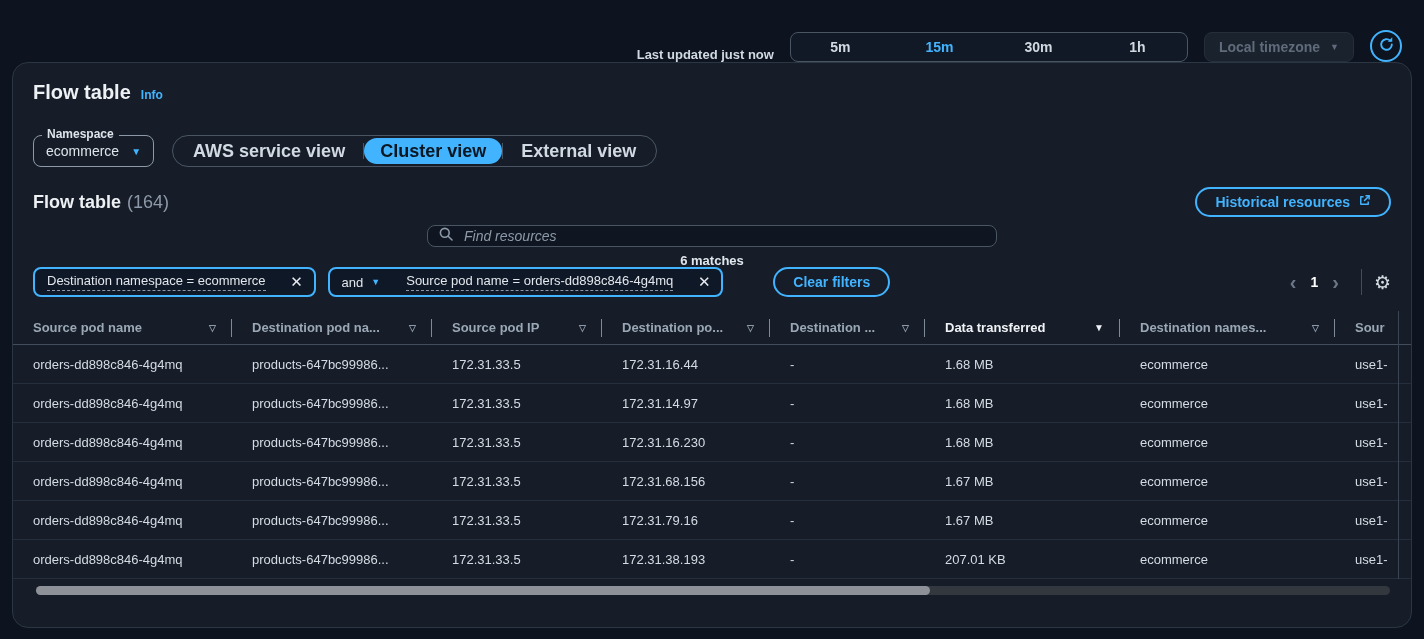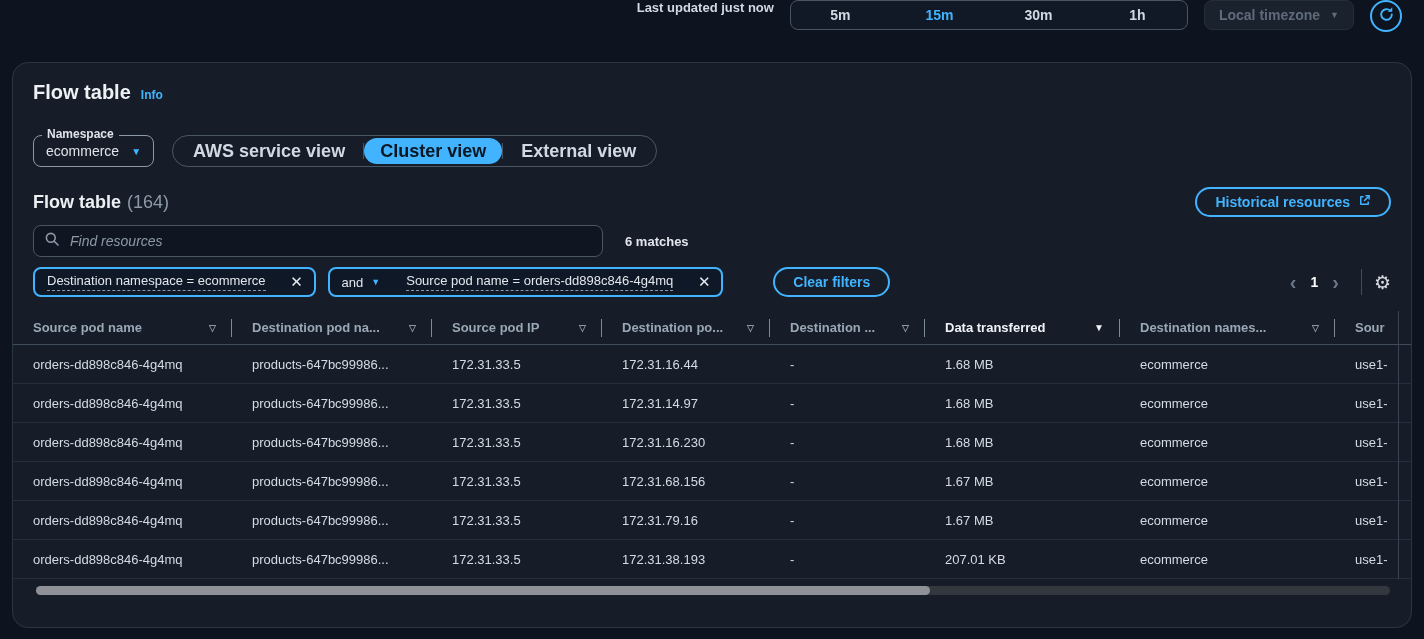--- a/index.html
+++ b/index.html
@@ -3,21 +3,21 @@
 <meta charset="utf-8">
 <style>
   * { box-sizing: border-box; }
   html,body { margin:0; padding:0; }
   body {
     width:1424px; height:639px; overflow:hidden;
     background:#0d141f; color:#d5dbe3;
     font-family:"Liberation Sans", sans-serif;
   }
   
-  .topbar { height:62px; display:flex; align-items:flex-start; justify-content:flex-end; gap:16px; padding-right:22px;padding-left:28px; }
+  .topbar { height:62px; display:flex; align-items:flex-end; justify-content:flex-end; gap:16px; padding-right:22px;padding-left:28px; }
   .last-updated { font-size:13px; font-weight:700; color:#d1d9e2; }
   .range-group { display:flex; align-items:stretch; height:30px; border:1px solid #4a5564; border-radius:8px; background:#121926; overflow:hidden; }
   .range-btn { width:99px; display:flex; align-items:center; justify-content:center; font:700 14px "Liberation Sans",sans-serif; color:#d1d9e2; background:transparent; border:none; cursor:pointer; }
   .range-btn.selected { color:#42b4ff; }
   .tz-btn { height:30px; padding:0 14px; display:flex; align-items:center; gap:10px; background:#1a222e; border:1px solid #252e3b; border-radius:8px; color:#5f6b7a; font-size:14px; font-weight:700; }
   .tz-caret { font-size:9px; color:#5f6b7a; }
   .refresh-btn { width:32px; height:32px; border-radius:50%; border:2px solid #42b4ff; background:transparent; display:flex; align-items:center; justify-content:center; cursor:pointer; }
   
   .panel { margin:0 12px; height:566px; background:#161d29; border:1px solid #2b3644; border-radius:16px; padding-top:18px; position:relative; }
   .title-row { padding:0 20px; height:24px; display:flex; align-items:baseline; gap:10px; }
@@ -29,21 +29,21 @@
   .ns-value { font-size:14px; color:#dfe4ea; }
   .ns-caret { color:#42b4ff; font-size:10px; }
   .views { display:flex; align-items:center; height:32px; border:1px solid #4a5564; border-radius:16px; padding:0 2px; }
   .view-item { height:100%; display:flex; align-items:center; padding:0 18px; font-size:18px; font-weight:700; color:#d1d9e2; cursor:pointer; white-space:nowrap; }
   .view-item.selected { background:#42b4ff; color:#0a1723; height:26px; border-radius:14px; padding:0 16px; }
   .view-div { width:1px; height:16px; background:#4a5564; }
   .heading-row { padding:0 20px; margin-top:20px; height:30px; display:flex; align-items:center; justify-content:space-between; }
   .table-heading { font-size:18px; font-weight:700; color:#eef1f4; }
   .table-count { font-weight:400; color:#8d99a8; margin-left:6px; }
   .hist-btn { height:30px; border:2px solid #42b4ff; border-radius:16px; background:transparent; padding:0 18px; display:flex; align-items:center; gap:8px; color:#42b4ff; font:700 14px "Liberation Sans",sans-serif; cursor:pointer; }
-  .search-row { padding:0 20px; margin-top:8px; height:32px; display:flex; align-items:center; gap:22px; }
+  .search-row { padding:0 20px; margin-top:8px; height:32px; display:flex; align-items:center; gap:6px;flex-direction:column; }
   .search-box { width:570px; height:32px; border:1px solid #4a5564; border-radius:8px; background:#0f1621; display:flex; align-items:center; gap:8px; padding:0 10px; }
   .search-input { flex:1; background:transparent; border:none; outline:none; color:#dfe4ea; font:italic 14px "Liberation Sans",sans-serif; }
   .search-input::placeholder { color:#8d99a8; font-style:italic; }
   .matches { font-size:13px; font-weight:700; color:#e2e7ed; }
   .filter-row { padding:0 20px; margin-top:10px; height:30px; display:flex; align-items:center; }
   .token { display:flex; align-items:center; height:30px; border:2px solid #42b4ff; border-radius:8px; background:#0f1826; overflow:hidden; }
   .token + .token { margin-left:12px; }
   .token-text { display:flex; align-items:center; padding:0 12px; font-size:13px; color:#e2e7ed; white-space:nowrap; }
   .token-text .underl { border-bottom:1px dashed #8d99a8; padding-bottom:2px; }
   .token-div { width:2px; background:#42b4ff; }

